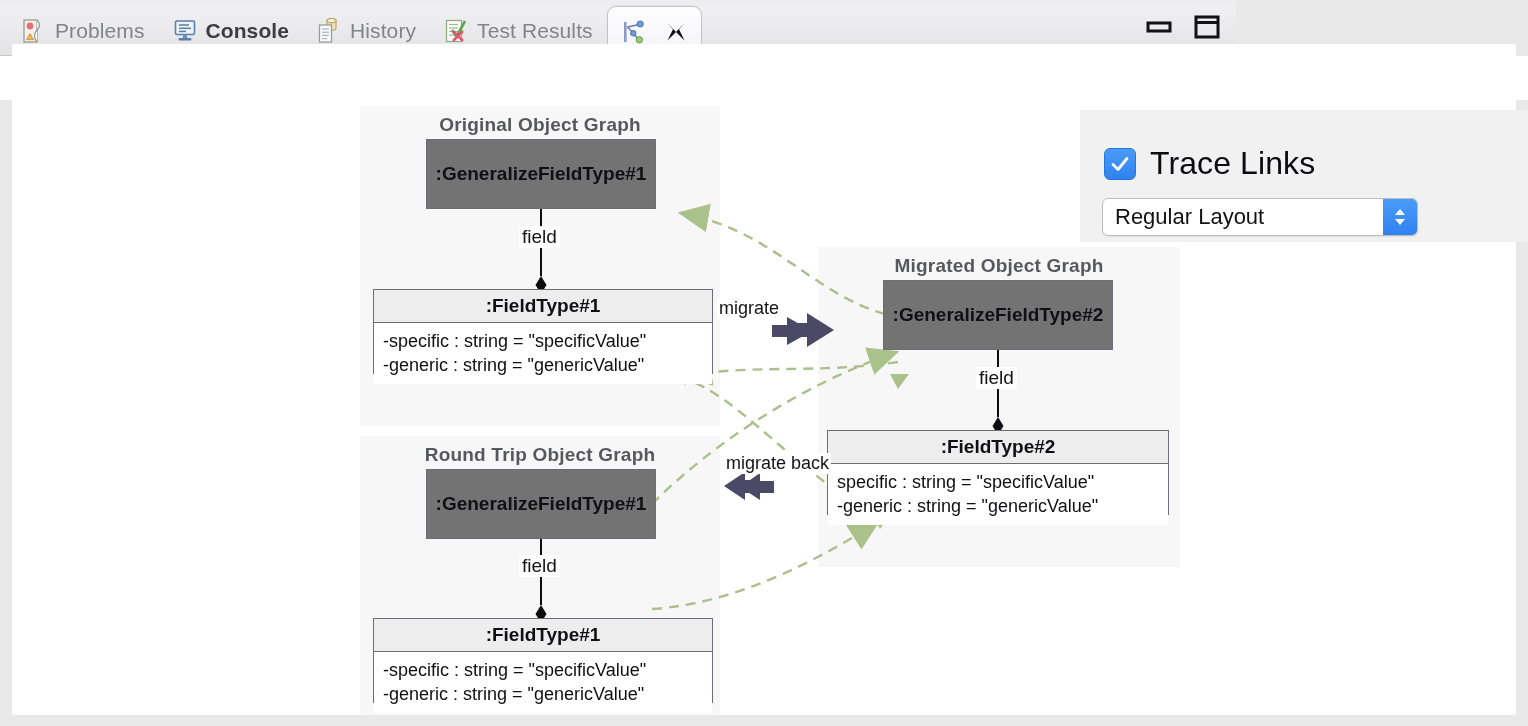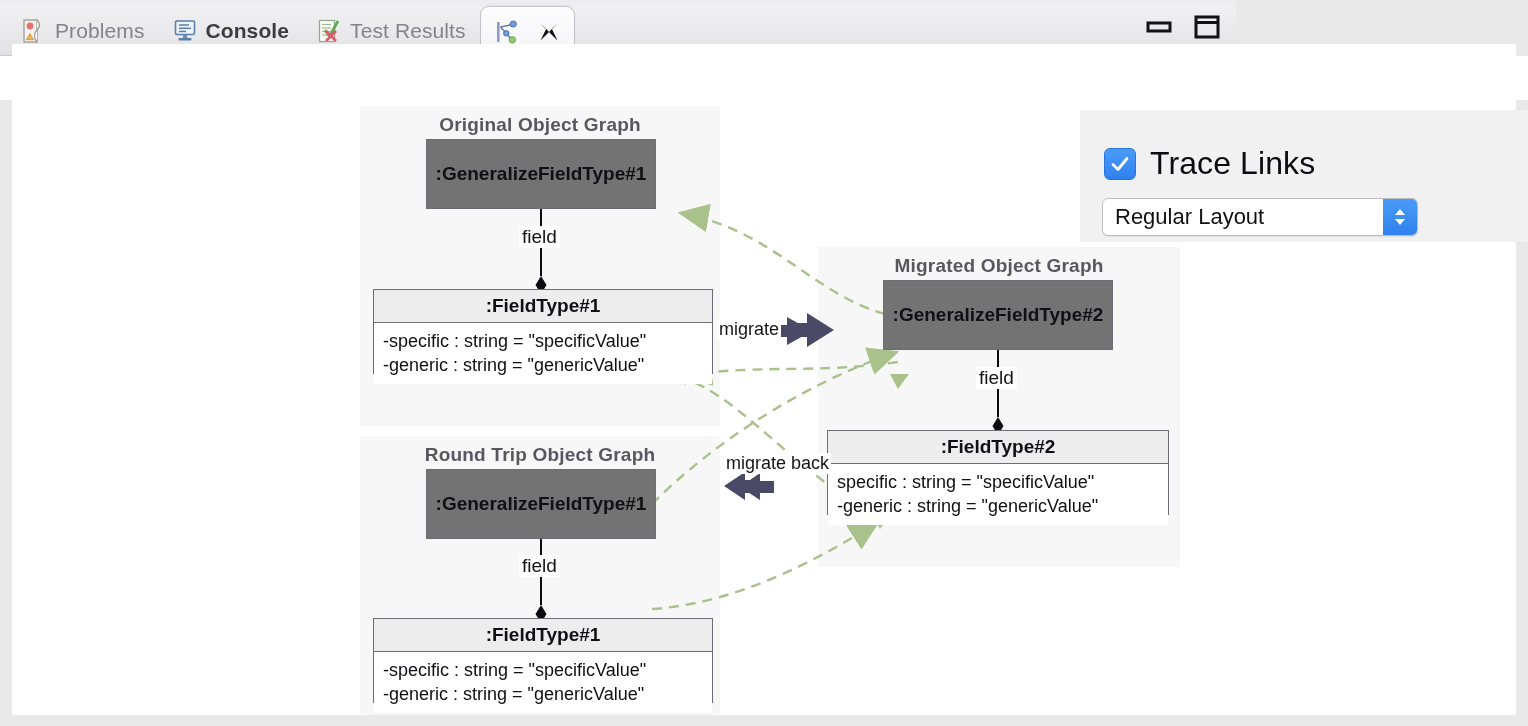--- a/index.html
+++ b/index.html
@@ -245,20 +245,32 @@
           <rect x="2.5" y="3" width="19" height="13.5" rx="1.4" fill="#eef3f9" stroke="#5b7fa8" stroke-width="1.6"></rect>
           <line x1="6" y1="7" x2="16" y2="7" stroke="#5b7fa8" stroke-width="1.5"></line>
           <line x1="6" y1="10.3" x2="18" y2="10.3" stroke="#5b7fa8" stroke-width="1.5"></line>
           <line x1="6" y1="13.4" x2="13" y2="13.4" stroke="#5b7fa8" stroke-width="1.5"></line>
           <rect x="10" y="16.5" width="4" height="3.6" fill="#6d8fb5"></rect>
           <rect x="5.5" y="20" width="13" height="2.6" rx="1" fill="#5b7fa8"></rect>
         </svg>
         <span class="tab-label">Console</span>
       </div>
 
+      <div class="tab muted">
+        <svg class="tab-icon" viewBox="0 0 24 26">
+          <path d="M10 2 h9 v8 a4.5 2.4 0 0 1 -9 0 z" fill="#f0e4bd" stroke="#b9a765" stroke-width="1.2"></path>
+          <ellipse cx="14.5" cy="2.6" rx="4.5" ry="2.2" fill="#f7efd4" stroke="#b9a765" stroke-width="1.2"></ellipse>
+          <rect x="2.5" y="7" width="12" height="17" fill="#fbfbfb" stroke="#9a9a9a" stroke-width="1.3"></rect>
+          <line x1="5" y1="11" x2="12" y2="11" stroke="#a6b7c6" stroke-width="1.3"></line>
+          <line x1="5" y1="14.2" x2="12" y2="14.2" stroke="#a6b7c6" stroke-width="1.3"></line>
+          <line x1="5" y1="17.4" x2="12" y2="17.4" stroke="#a6b7c6" stroke-width="1.3"></line>
+          <line x1="5" y1="20.6" x2="10" y2="20.6" stroke="#a6b7c6" stroke-width="1.3"></line>
+        </svg>
+        <span class="tab-label">History</span>
+      </div>
 
       <div class="tab muted">
         <svg class="tab-icon" viewBox="0 0 24 26">
           <rect x="2.5" y="2.5" width="15" height="21" fill="#fcfdfb" stroke="#8fae86" stroke-width="1.3"></rect>
           <line x1="5" y1="6.5" x2="14" y2="6.5" stroke="#9bb894" stroke-width="1.2"></line>
           <line x1="5" y1="10" x2="14" y2="10" stroke="#9bb894" stroke-width="1.2"></line>
           <line x1="5" y1="13.5" x2="14" y2="13.5" stroke="#9bb894" stroke-width="1.2"></line>
           <line x1="5" y1="17" x2="11" y2="17" stroke="#9bb894" stroke-width="1.2"></line>
           <path d="M8 12 l4.5 6.5 L21 3" fill="none" stroke="#5aa84f" stroke-width="2.6"></path>
           <path d="M9 13 L19 23 M19 13 L9 23" stroke="#e2576f" stroke-width="2.6"></path>
@@ -397,21 +409,21 @@
       <div class="obj-attrs">
         <div>-specific : string = "specificValue"</div>
         <div>-generic : string = "genericValue"</div>
       </div>
     </div>
 
     <div class="edge-label" style="left:507px; top:182px;">field</div>
     <div class="edge-label" style="left:964px; top:323px;">field</div>
     <div class="edge-label" style="left:507px; top:511px;">field</div>
 
-    <div class="migr-label" style="left:705px; top:254px;margin-top:21px;">migrate</div>
+    <div class="migr-label" style="left:705px; top:254px;">migrate</div>
     <div class="migr-label" style="left:712px; top:409px;">migrate back</div>
 
   </div>
 
   <div class="tracepanel">
     <div class="trace-row">
       <div class="checkbox">
         <svg width="22" height="22" viewBox="0 0 22 22">
           <path d="M4 11.5 L9 16.5 L18 5.5" fill="none" stroke="#ffffff" stroke-width="2.8" stroke-linecap="round" stroke-linejoin="round"></path>
         </svg>

